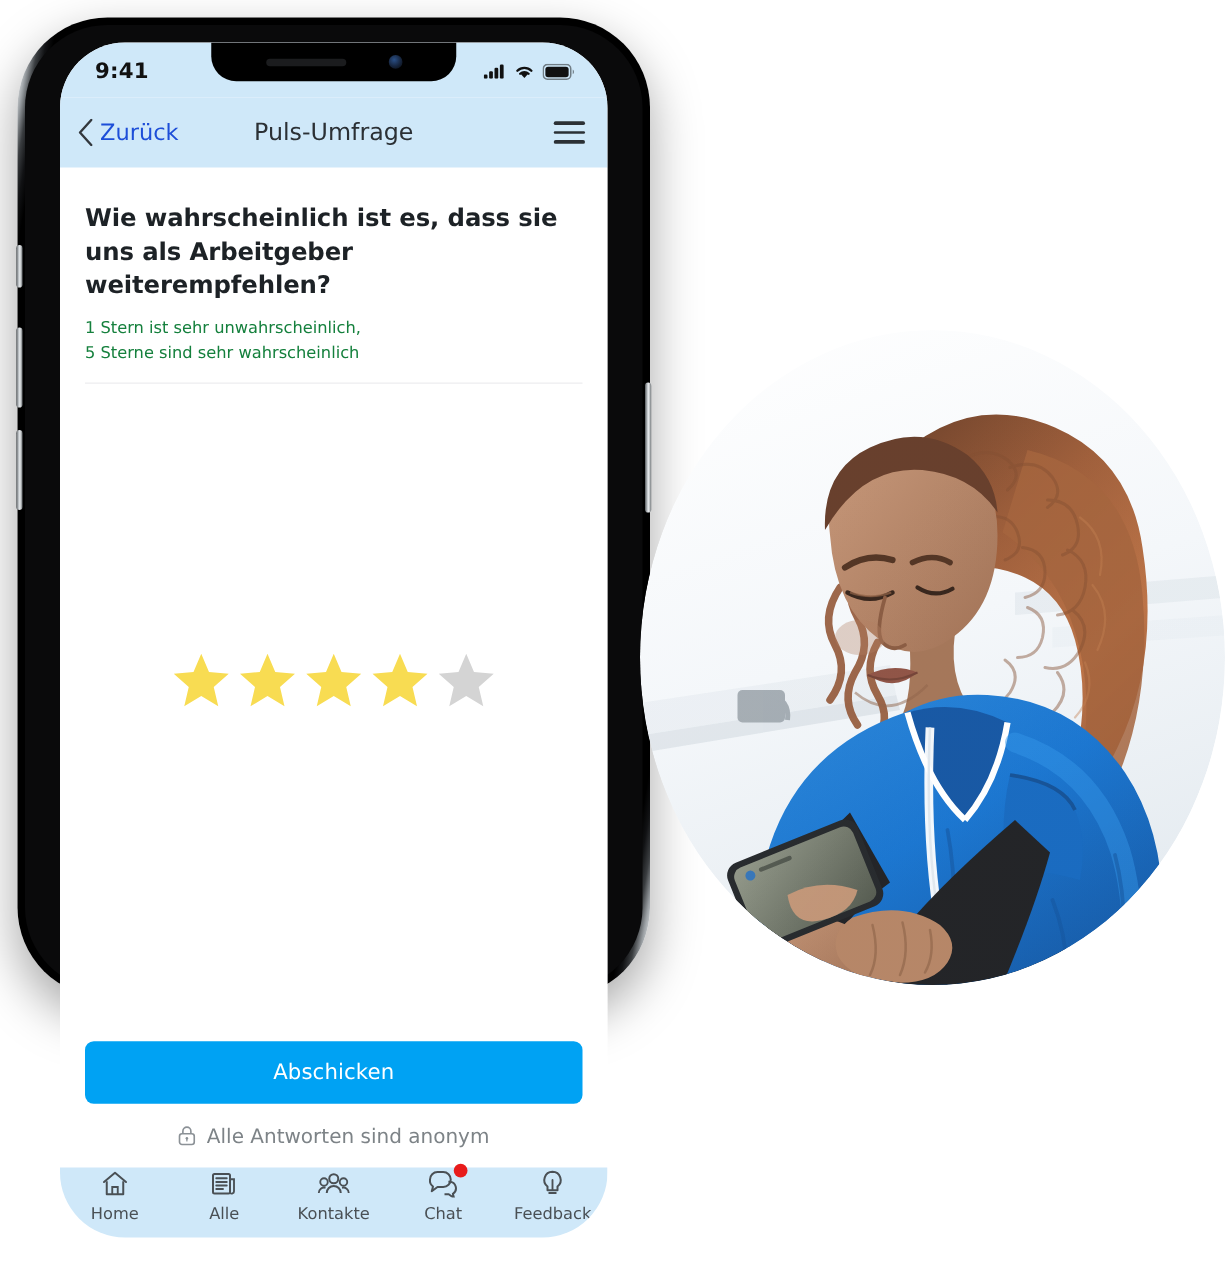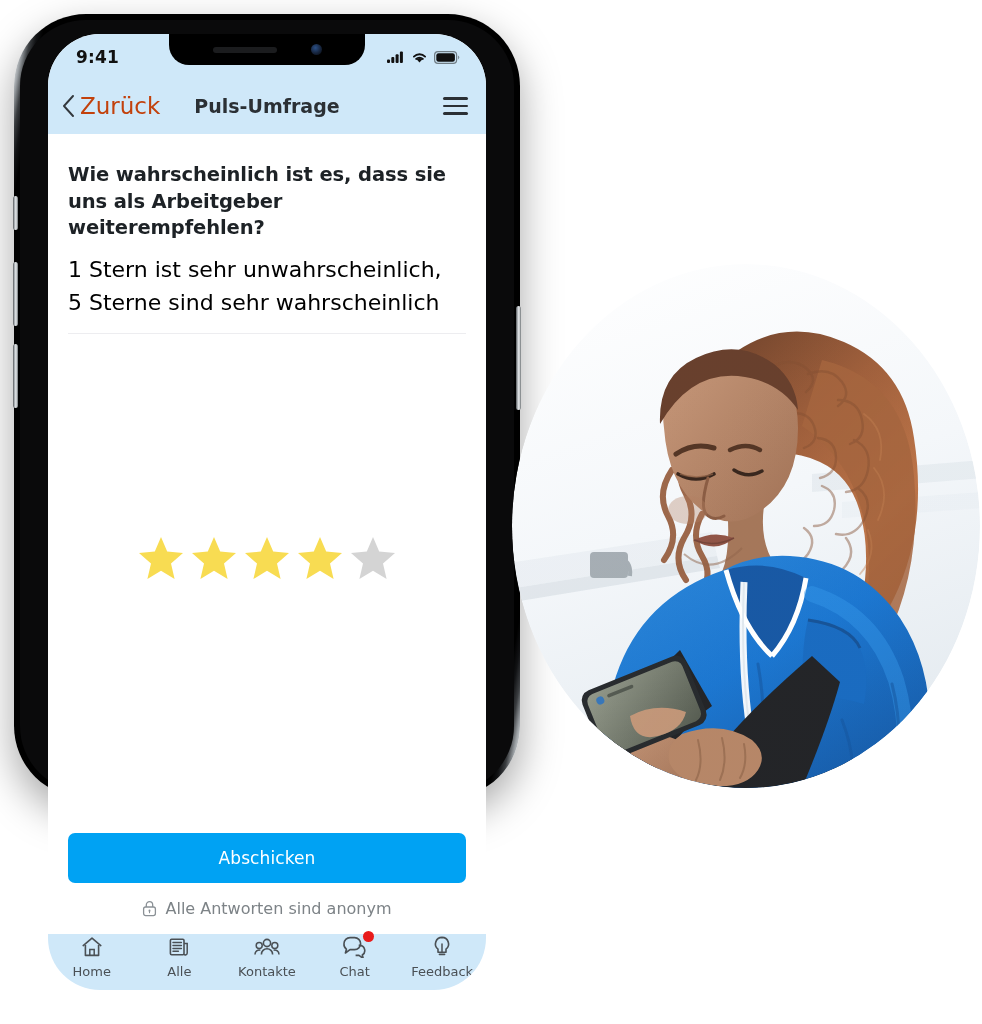--- a/index.html
+++ b/index.html
@@ -136,30 +136,30 @@
     display: flex;
     align-items: center;
     padding: 0 18px 0 14px;
     box-sizing: border-box;
     position: relative;
   }
   .nav-back {
     display: flex;
     align-items: center;
     gap: 5px;
-    color: #c2410c;
-    font-size: 23px;
+    color: #1d4ed8;
+    font-size: 18px;
     cursor: pointer;
   }
   .nav-title {
     position: absolute;
     left: 0; right: 0;
     text-align: center;
     font-size: 19px;
-    font-weight: bold;
+    font-weight: normal;
     color: #2b3035;
     pointer-events: none;
   }
   .nav-menu {
     margin-left: auto;
     display: flex;
     flex-direction: column;
     gap: 5px;
     cursor: pointer;
     z-index: 2;
@@ -184,23 +184,23 @@
   }
   .q-title {
     font-size: 19.5px;
     font-weight: bold;
     line-height: 1.37;
     color: #1d2226;
     letter-spacing: -0.1px;
   }
   .q-sub {
     margin-top: 11px;
-    font-size: 22px;
+    font-size: 13px;
     line-height: 1.5;
-    color: #000000;
+    color: #15803d;
   }
   .divider {
     margin: 14px 20px 0 20px;
     height: 1px;
     background: #ededf0;
   }
 
   .stars-area {
     flex: 1;
     display: flex;

